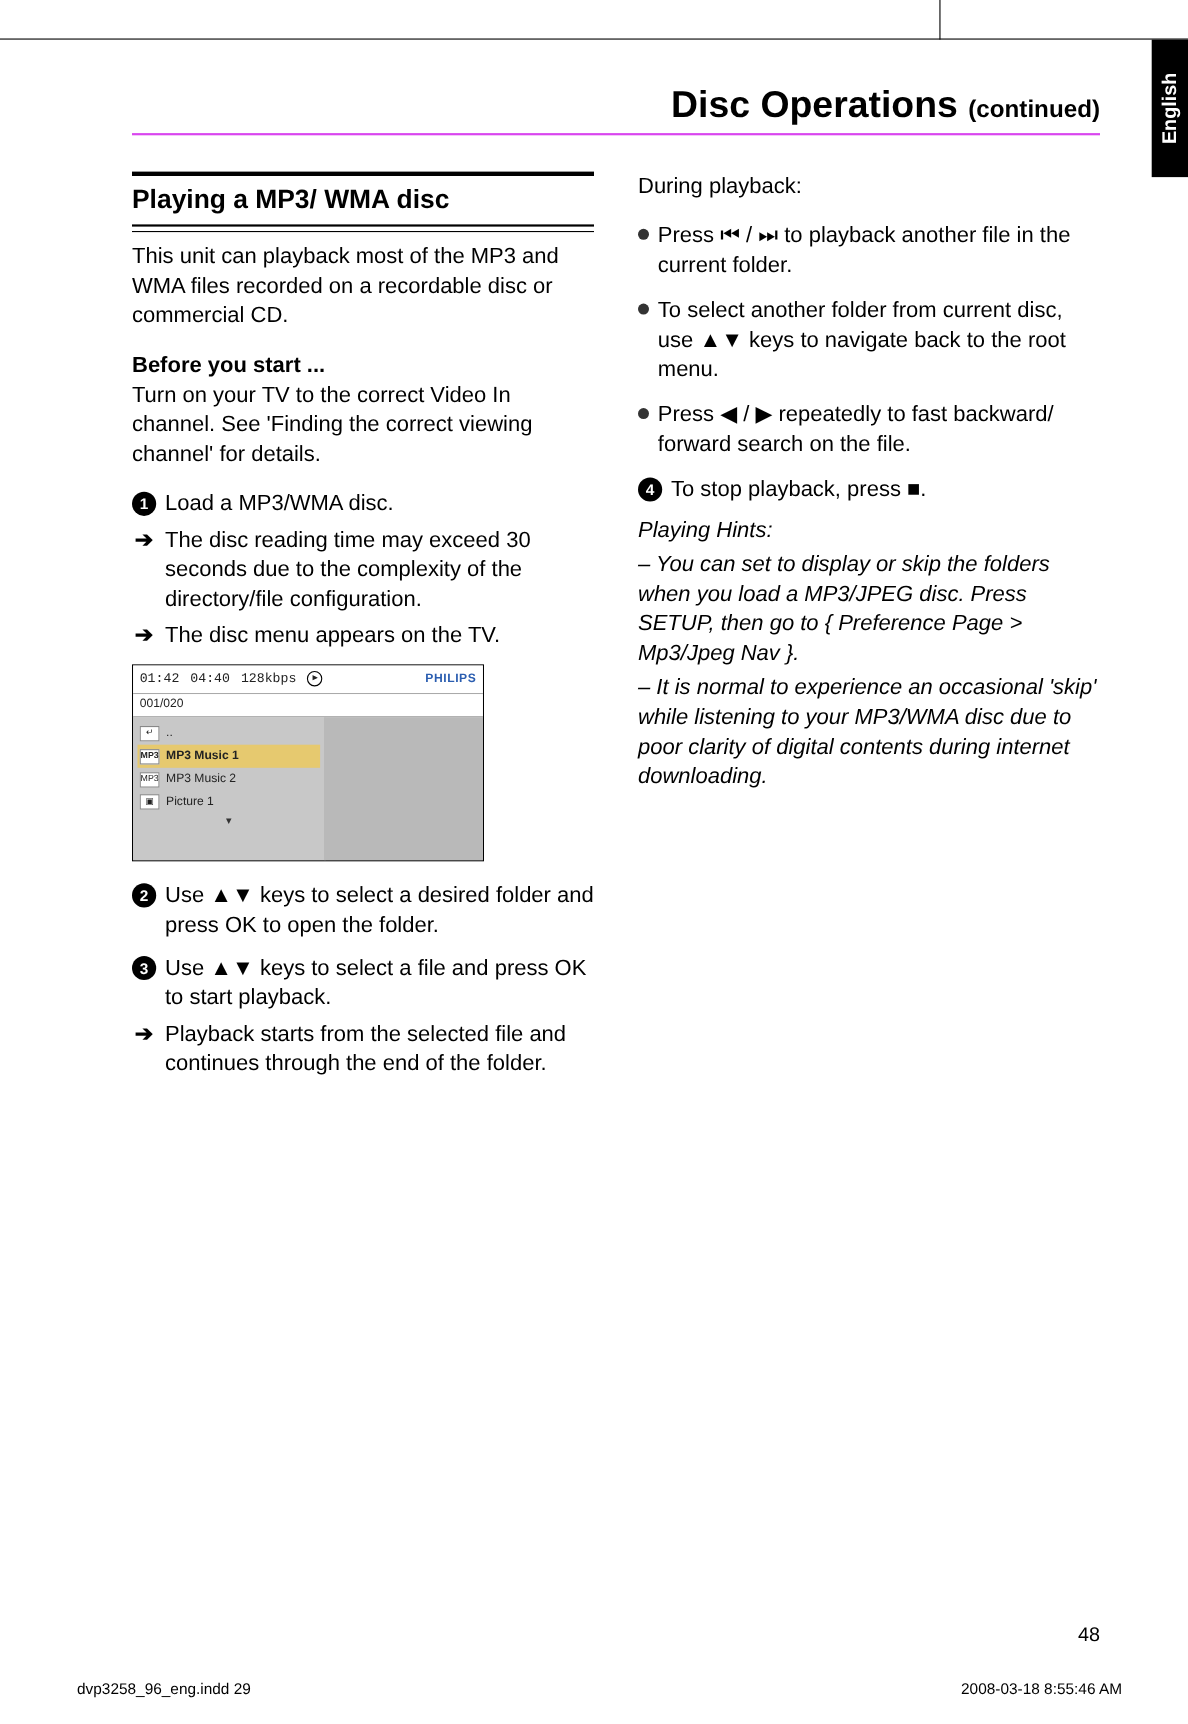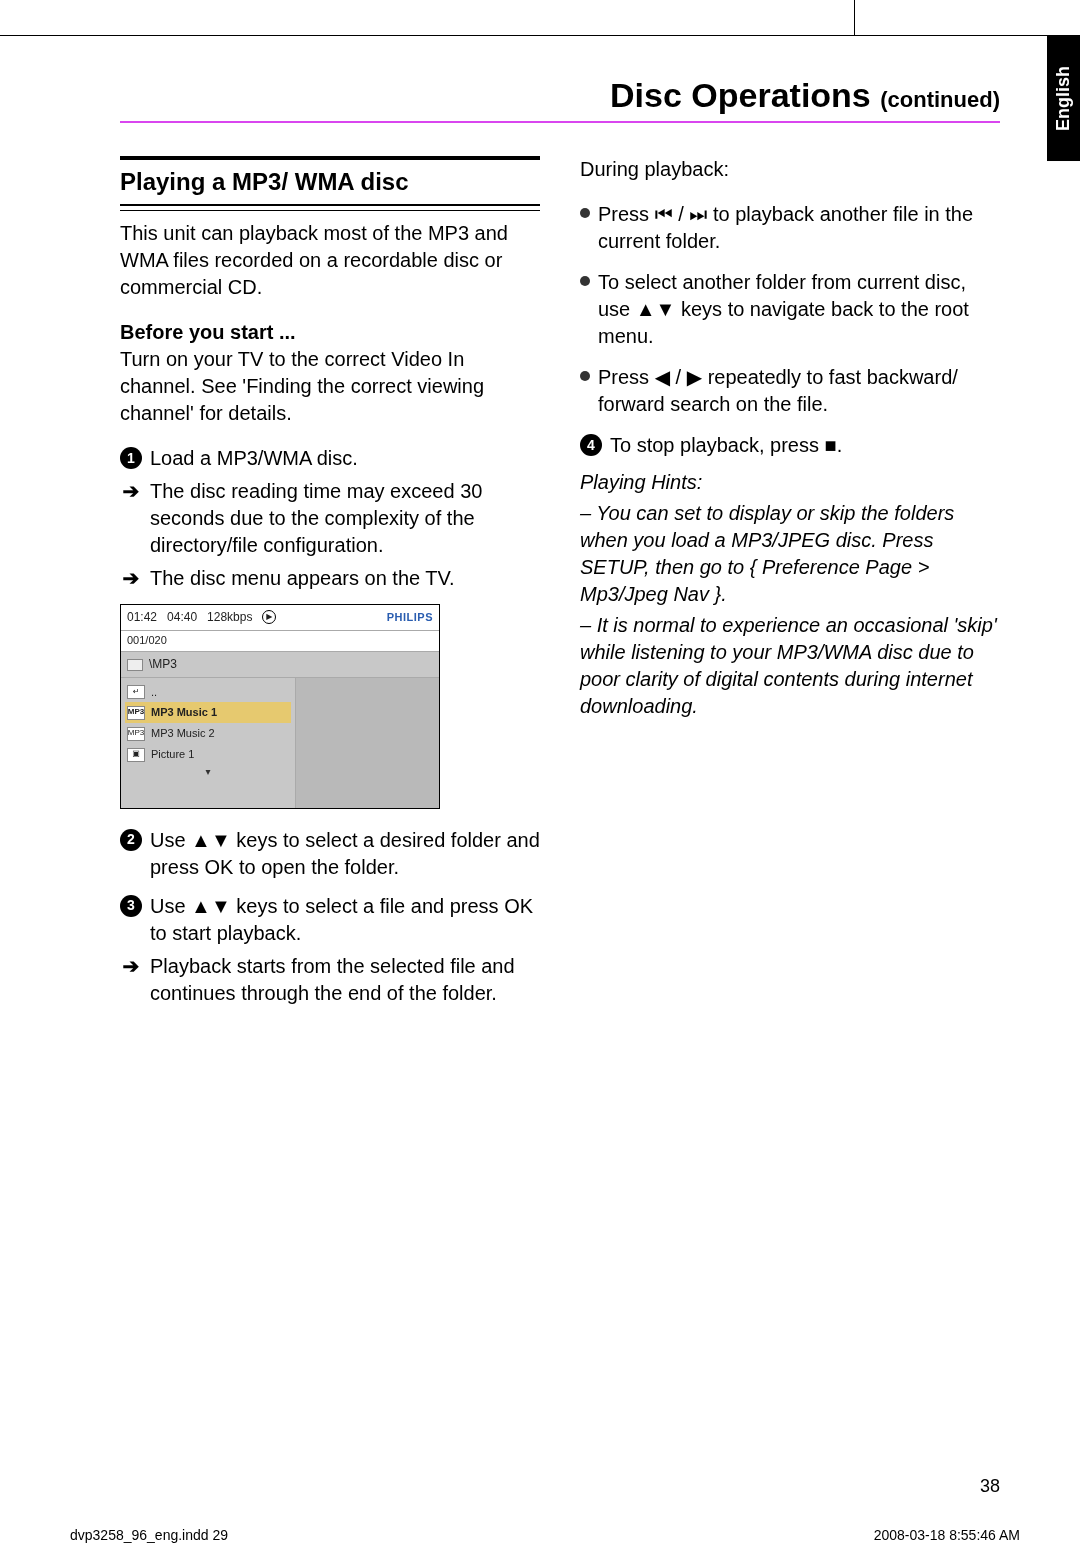--- a/index.html
+++ b/index.html
@@ -73,21 +73,21 @@
     font-size:14px; color:#000;
     border-top:0;
   }
   
   .tvshot {
     width: 320px; border:1px solid #000; margin: 12px 0 18px 0;
     font-family: Arial, sans-serif; font-size:12px; color:#222;
     background:#ddd;
   }
   .tv-top { background:#fff; padding:4px 6px; display:flex; justify-content:space-between; align-items:center; border-bottom:1px solid #aaa; }
-  .tv-top-left { display:flex; gap:10px; align-items:center; }
+  .tv-top-left { display:flex; gap:10px; align-items:center;font-family:Liberation Mono, monospace; }
   .tv-logo { color:#2a5db0; font-weight:bold; font-size:11px; letter-spacing:0.5px; }
   .tv-sub { background:#fff; padding:2px 6px 4px 6px; font-size:11px; border-bottom:1px solid #aaa;}
   .tv-path { background:#c8c8c8; padding:4px 6px; display:flex; align-items:center; gap:6px; border-bottom:1px solid #aaa;}
   .tv-body { display:flex; height:130px; }
   .tv-list { width:55%; background:#c8c8c8; border-right:1px solid #aaa; padding:4px; }
   .tv-prev { flex:1; background:#b9b9b9; }
   .tv-item { display:flex; align-items:center; gap:6px; padding:3px 2px; font-size:11px; }
   .tv-item.sel { background:#e6c96f; font-weight:bold; }
   .tv-ficon { width:18px; height:14px; background:#fff; border:1px solid #888; font-size:8px; display:flex; align-items:center; justify-content:center; }
   .tv-caret { text-align:center; font-size:10px; color:#333; }
@@ -138,24 +138,20 @@
         <div class="tv-top">
           <div class="tv-top-left">
             <span>01:42</span>
             <span>04:40</span>
             <span>128kbps</span>
             <span class="play-ic">▶</span>
           </div>
           <span class="tv-logo">PHILIPS</span>
         </div>
         <div class="tv-sub">001/020</div>
-        <div class="tv-path">
-          <span class="folder-ic"></span>
-          <span>\MP3</span>
-        </div>
         <div class="tv-body">
           <div class="tv-list">
             <div class="tv-item">
               <span class="tv-ficon">↵</span>
               <span>..</span>
             </div>
             <div class="tv-item sel">
               <span class="tv-ficon">MP3</span>
               <span>MP3 Music 1</span>
             </div>
@@ -210,19 +206,19 @@
       </div>
 
       <div class="hints">
         <span class="hh">Playing Hints:</span>
         <span class="hh">–  You can set to display or skip the folders when you load a MP3/JPEG disc. Press SETUP, then go to { Preference Page &gt; Mp3/Jpeg Nav }.</span>
         <span class="hh">–  It is normal to experience an occasional 'skip' while listening to your MP3/WMA disc due to poor clarity of digital contents during internet downloading.</span>
       </div>
     </div>
   </div>
 
-  <div class="page-num">38</div>
+  <div class="page-num">48</div>
 </div>
 
 <div class="footer">
   <span>dvp3258_96_eng.indd   29</span>
   <span>2008-03-18   8:55:46 AM</span>
 </div>
 
 </body></html>

